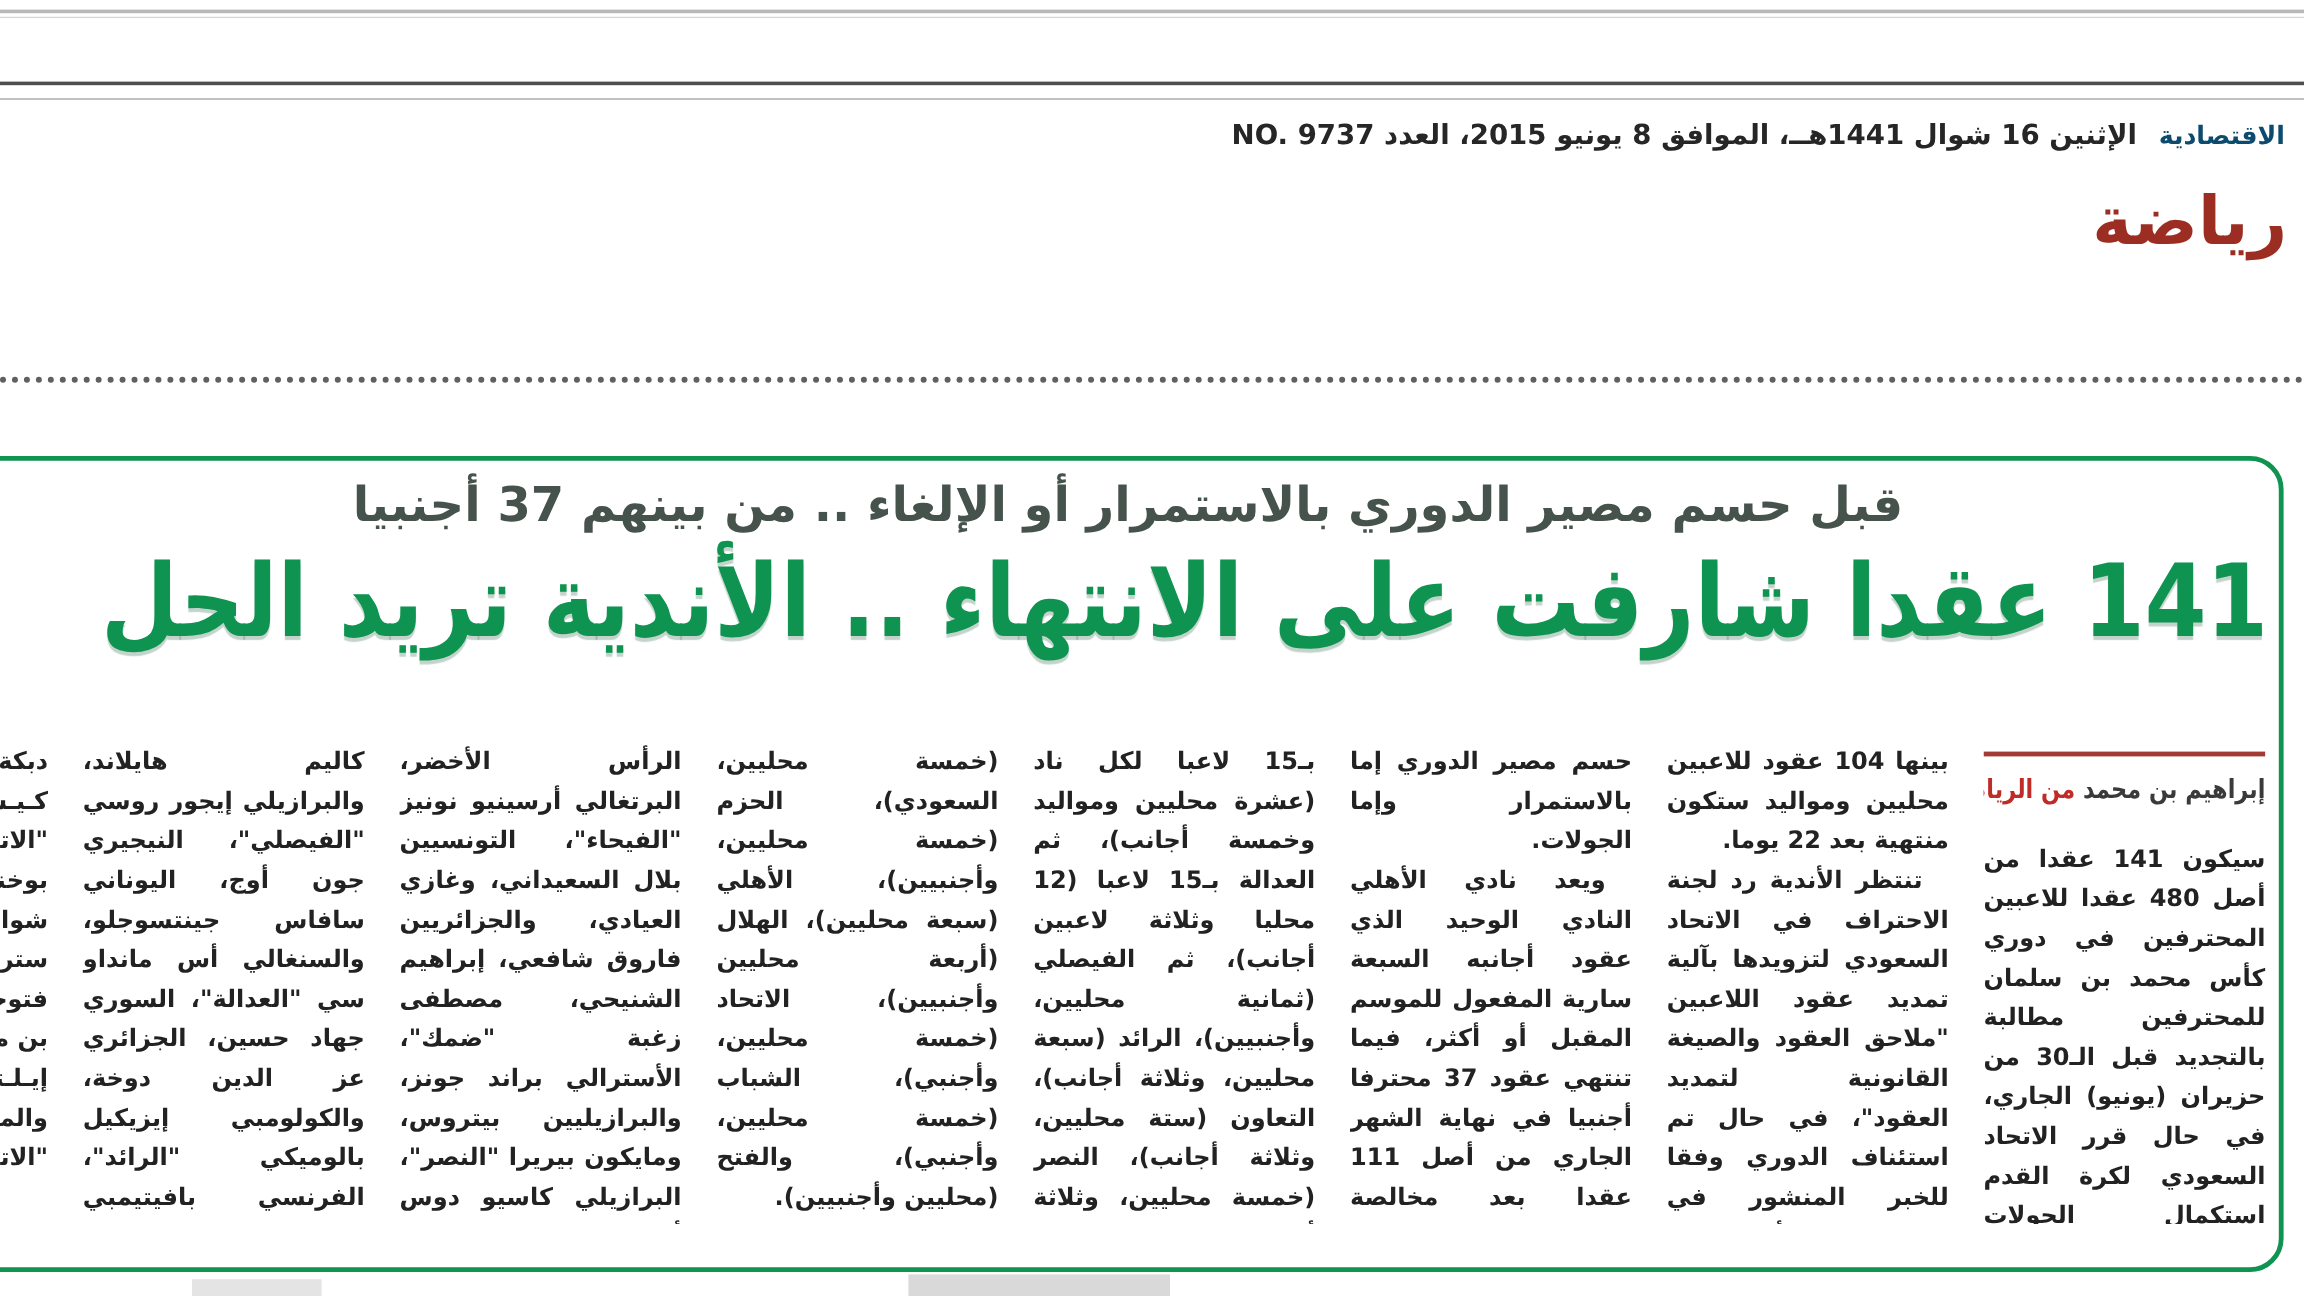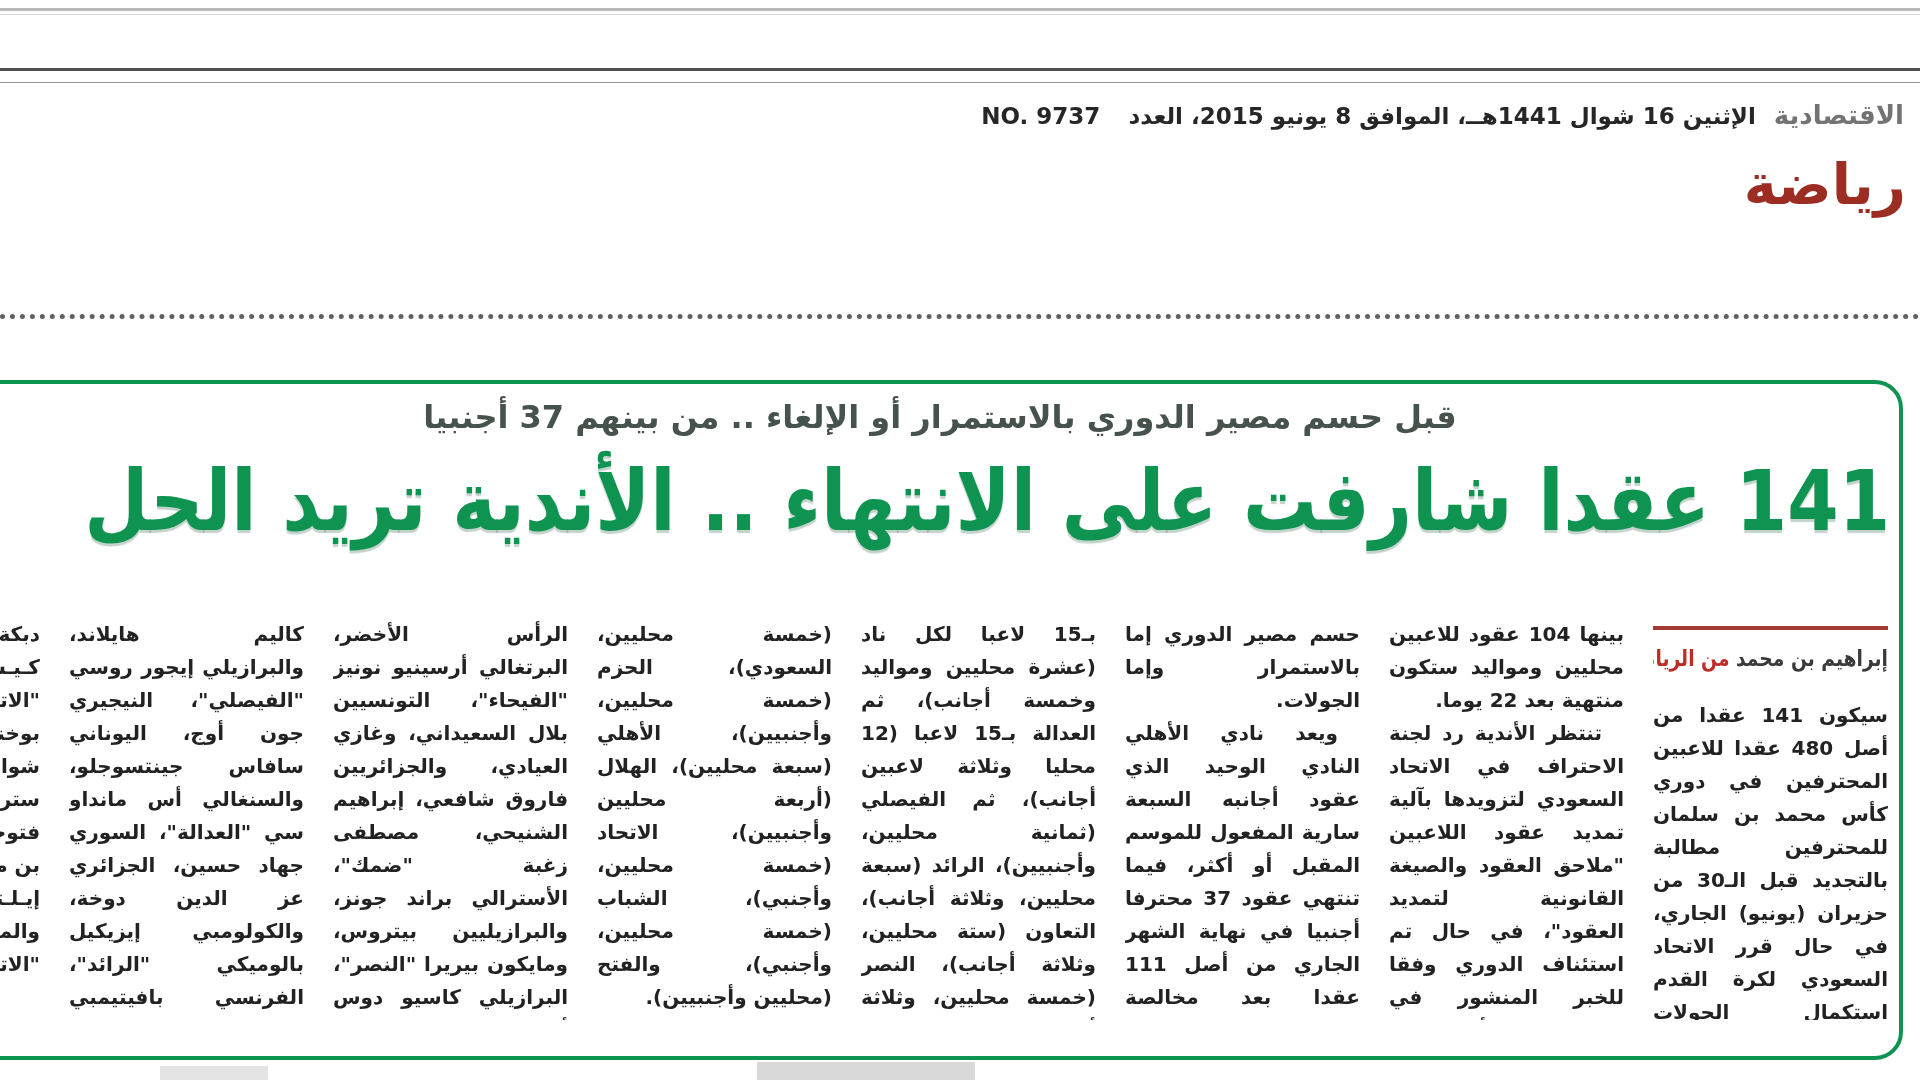--- a/index.html
+++ b/index.html
@@ -12,34 +12,34 @@
   .rule-top-a{top:8px;height:3px;background:#b9b9b9;}
   .rule-top-b{top:14px;height:1px;background:#d6d6d6;}
   .rule-mid-a{top:68px;height:3px;background:#4f4f4f;}
   .rule-mid-b{top:82px;height:1px;background:#979797;}
   .rule-dotted{top:314px;border-top:5px dotted #606060;height:0;}
   
   .masthead{
     position:absolute;top:100px;right:16px;direction:rtl;white-space:nowrap;
     font-size:23px;font-weight:bold;color:#262626;
   }
-  .masthead .brand{color:#737373;margin-left:10px;font-size:26px;}
-  .masthead .issue{margin-right:20px;}
+  .masthead .brand{color:#0c4a6e;margin-left:10px;font-size:21px;}
+  .masthead .issue{margin-right:0;}
   .section-title{
     position:absolute;top:150px;right:14px;direction:rtl;
     font-size:56px;line-height:1.25;font-weight:bold;color:#9c2d23;
   }
   
   .article-box{
     position:absolute;top:380px;left:-100px;right:17px;height:672px;
     border:4px solid #0e9351;border-radius:28px;background:#ffffff;
   }
   .kicker{
     position:absolute;top:398px;left:0;right:40px;text-align:center;direction:rtl;
-    font-size:32px;font-weight:bold;color:#46524c;
+    font-size:40px;font-weight:bold;color:#46524c;
   }
   .headline{
     position:absolute;top:452px;right:30px;direction:rtl;white-space:nowrap;
     font-size:84px;font-weight:bold;color:#0e9351;
     transform:scaleX(0.88);transform-origin:right center;
     text-shadow:0 3px 1px rgba(17,80,46,0.25);
   }
   
   .columns{
     position:absolute;top:618px;right:32px;width:2083px;height:402px;

